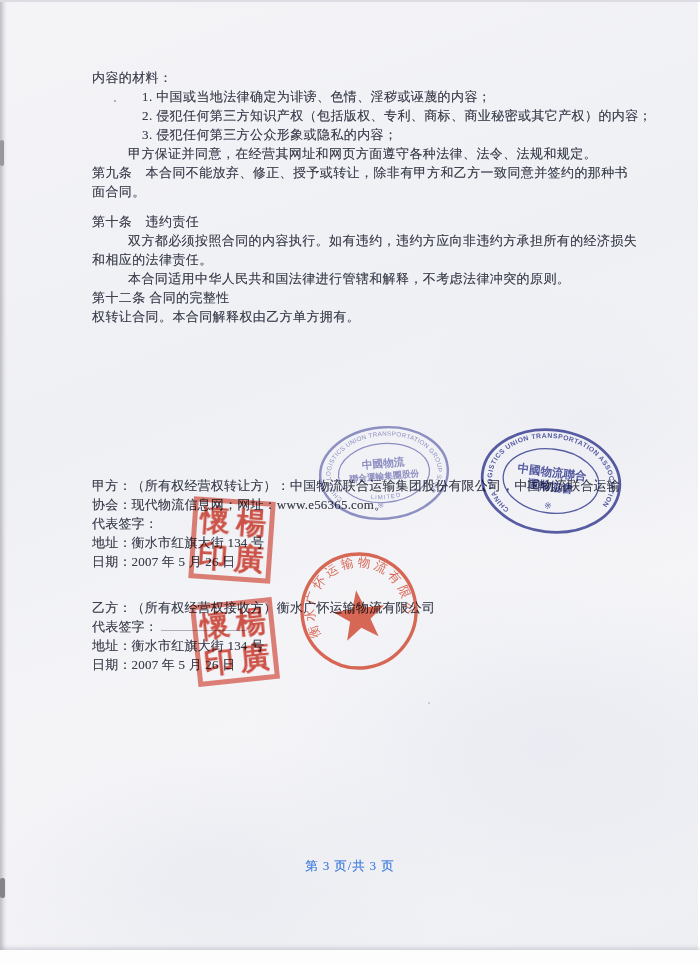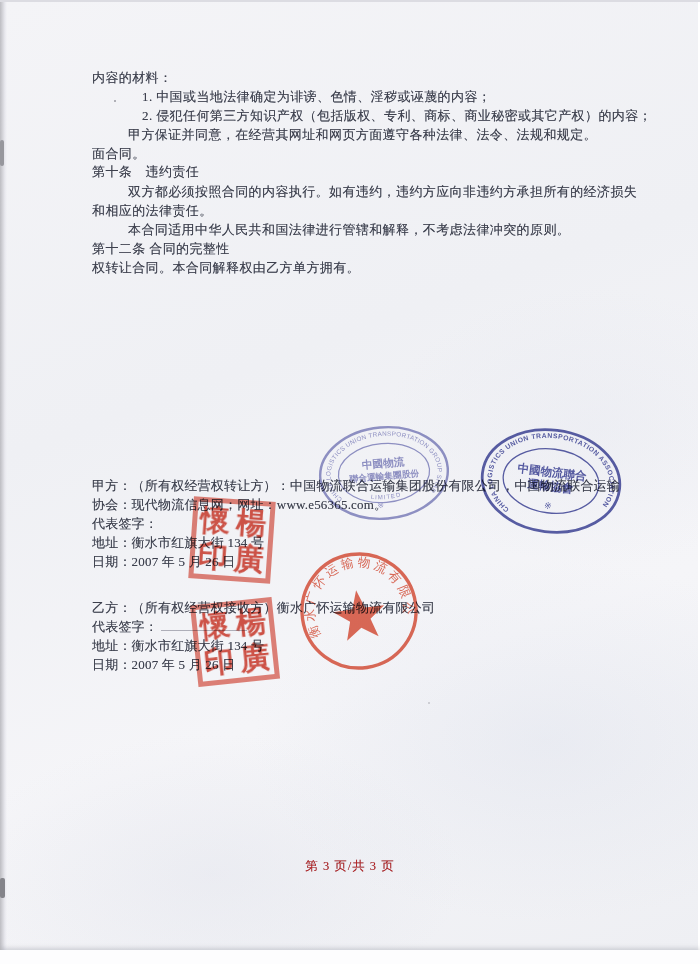--- a/index.html
+++ b/index.html
@@ -25,32 +25,32 @@
   .blob2{position:absolute;left:0;top:878px;width:5px;height:20px;background:#84848a;border-radius:2px;}
   .speck{position:absolute;width:2px;height:2px;border-radius:50%;background:#9a9aa2;}
 
   .doc{position:absolute;left:92px;top:68px;width:540px;color:#3d404d;
     font-size:13px;letter-spacing:.4px;
     text-shadow:0 0 .5px rgba(70,75,95,.55);}
   .ln{height:19px;line-height:19px;white-space:nowrap;}
   .ind{padding-left:36px;}
   .item{padding-left:50px;}
   .g17{}
-  .g11{font-family:Liberation Mono, monospace;}
+  .g11{margin-top:11px;}
 
   .party{position:absolute;left:92px;color:#3d404d;font-size:13px;letter-spacing:.2px;
     text-shadow:0 0 .5px rgba(70,75,95,.5);}
   .party .ln{height:19px;line-height:19px;}
   #party-a{top:476px;}
   #party-b{top:598px;}
   .sigline{display:inline-block;width:86px;height:12px;margin-left:3px;
     border-bottom:1px solid rgba(90,92,108,.45);}
 
   .footer{position:absolute;left:0;top:858px;width:700px;text-align:center;
-    color:#b91c1c;font-size:12.5px;letter-spacing:1px;
+    color:#3b82f6;font-size:12.5px;letter-spacing:1px;
     text-shadow:0 0 .5px rgba(70,75,95,.5);}
 
   .stamp{position:absolute;mix-blend-mode:multiply;}
   #stamp-group{left:315px;top:422px;width:138px;height:102px;transform:rotate(-5deg);opacity:.72;}
   #stamp-assoc{left:476px;top:424px;width:150px;height:114px;transform:rotate(7deg);opacity:.88;}
   #stamp-round{left:297px;top:549px;width:124px;height:124px;transform:rotate(-8deg);opacity:.82;}
   .stamp svg{display:block;width:100%;height:100%;}
   .stamp text{font-family:"Liberation Sans","DejaVu Sans",sans-serif;}
 
   .seal-sq{position:absolute;width:72px;height:72px;
@@ -70,21 +70,23 @@
 <div class="edge-top"></div>
 <div class="blob1"></div>
 <div class="blob2"></div>
 <div class="speck" style="left:114px;top:100px;"></div>
 <div class="speck" style="left:428px;top:702px;opacity:.5;"></div>
 
 <div class="doc">
   <div class="ln">内容的材料：</div>
   <div class="ln item">1. 中国或当地法律确定为诽谤、色情、淫秽或诬蔑的内容；</div>
   <div class="ln item">2. 侵犯任何第三方知识产权（包括版权、专利、商标、商业秘密或其它产权）的内容；</div>
+  <div class="ln item">3. 侵犯任何第三方公众形象或隐私的内容；</div>
   <div class="ln ind g17">甲方保证并同意，在经营其网址和网页方面遵守各种法律、法令、法规和规定。</div>
+  <div class="ln">第九条　本合同不能放弃、修正、授予或转让，除非有甲方和乙方一致同意并签约的那种书</div>
   <div class="ln">面合同。</div>
   <div class="ln g11">第十条　违约责任</div>
   <div class="ln ind">双方都必须按照合同的内容执行。如有违约，违约方应向非违约方承担所有的经济损失</div>
   <div class="ln">和相应的法律责任。</div>
   <div class="ln ind">本合同适用中华人民共和国法律进行管辖和解释，不考虑法律冲突的原则。</div>
   <div class="ln">第十二条 合同的完整性</div>
   <div class="ln">权转让合同。本合同解释权由乙方单方拥有。</div>
 </div>
 
 <div class="party" id="party-a">

